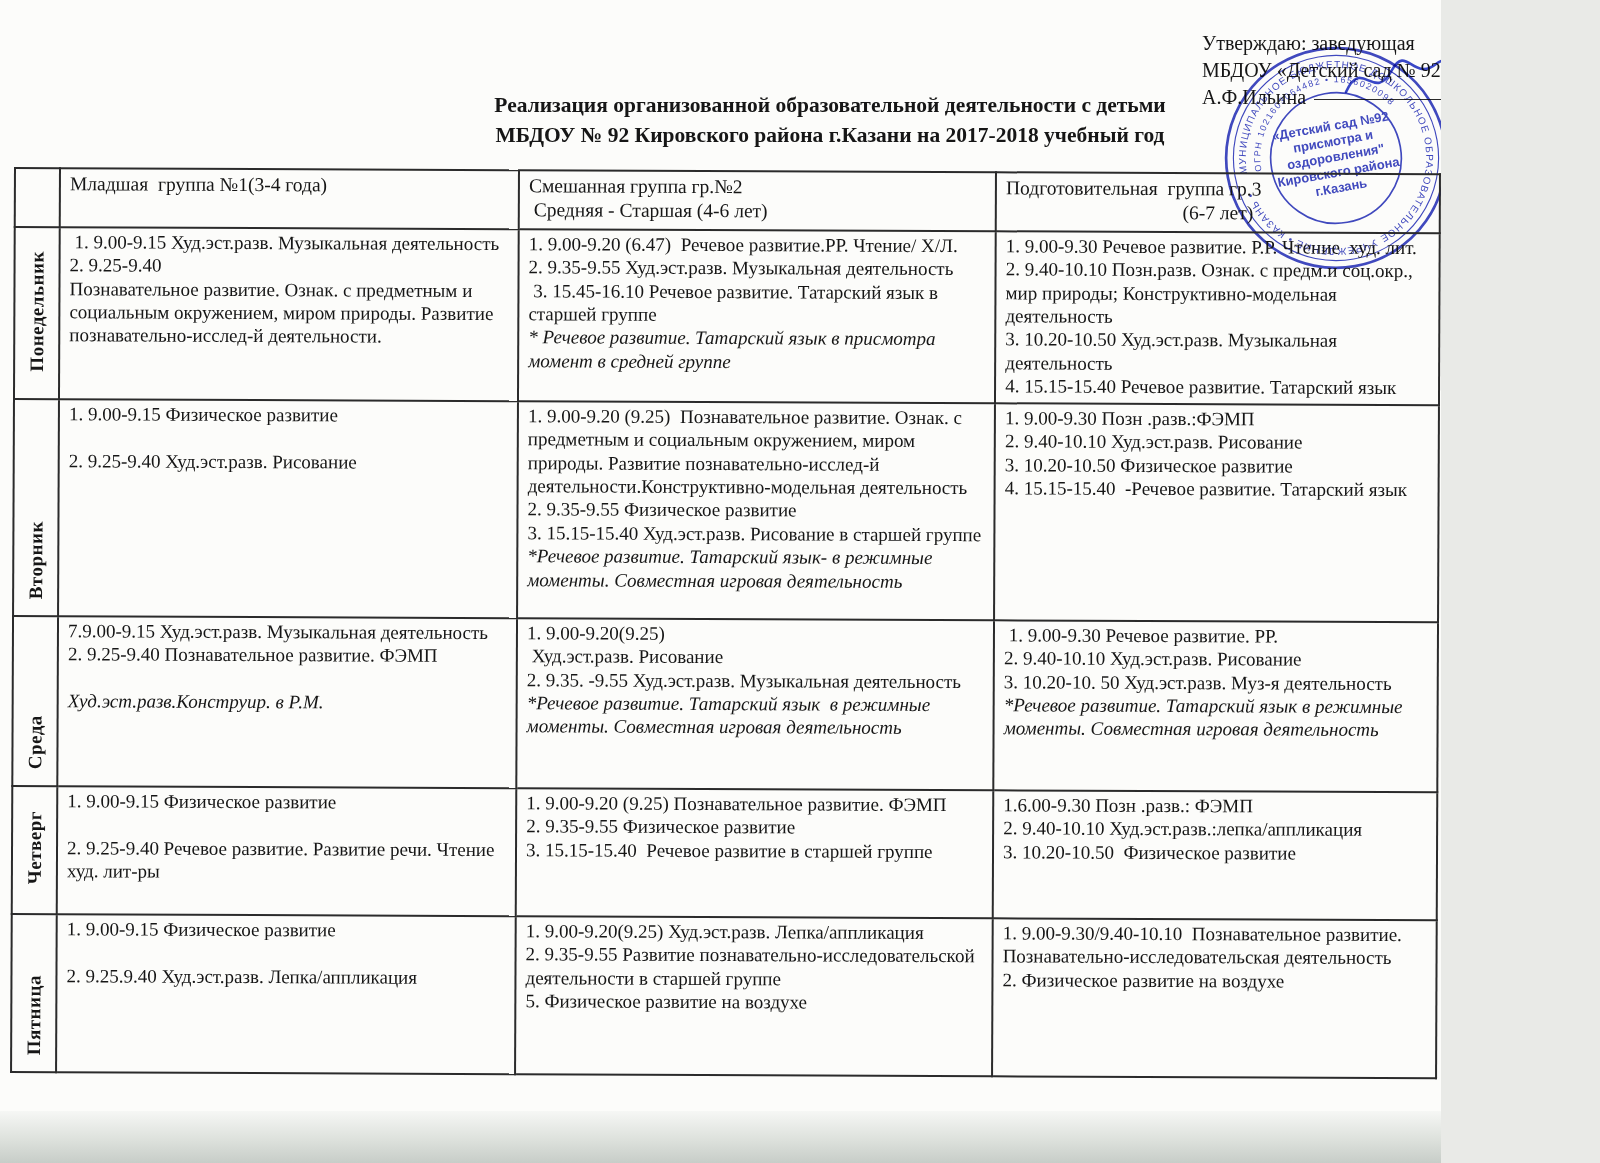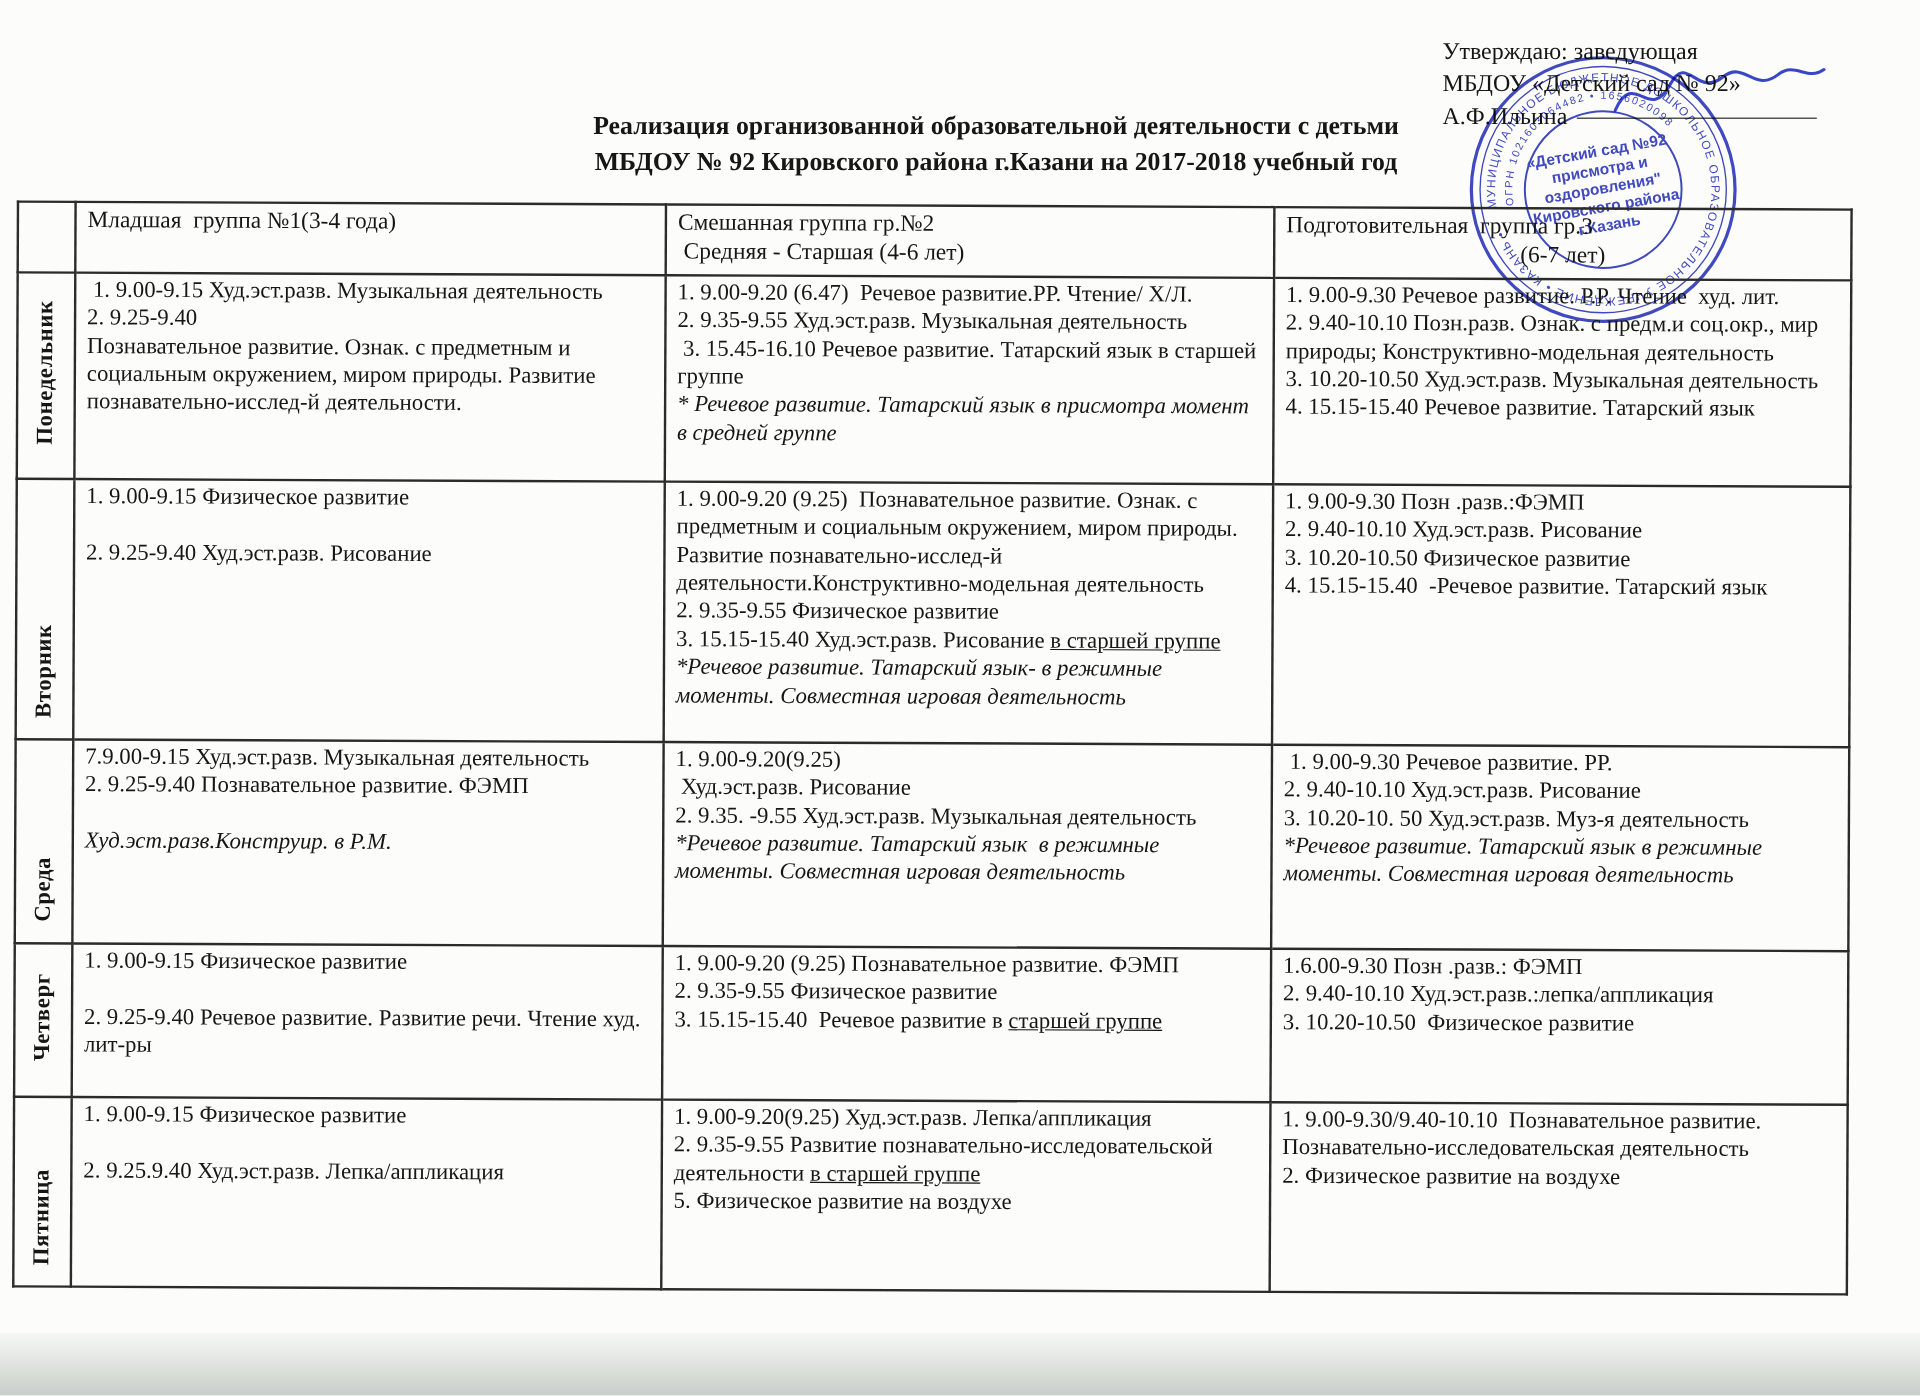--- a/index.html
+++ b/index.html
@@ -1,17 +1,17 @@
 <!DOCTYPE html>
 <html><head>
 <meta charset="utf-8">
 <style>
   html,body{margin:0;padding:0;background:#e9eae7;}
   .page{
-    position:relative;width:1600px;height:1163px;overflow:hidden;
+    position:relative;width:1441px;height:1163px;overflow:hidden;
     background:#fcfcfa;color:#161616;
     font-family:"Liberation Serif","DejaVu Serif",serif;
   }
   
   .approval{position:absolute;left:1202px;top:30px;width:380px;font-size:20px;line-height:27px;}
   .ap-line{white-space:pre-wrap;}
   .sig-underline{display:inline-block;width:200px;border-bottom:1.6px solid #2a2a2a;margin-left:8px;transform:translateY(-4px);}
   
   .signature{position:absolute;left:1340px;top:48px;width:185px;height:64px;mix-blend-mode:multiply;}
   
@@ -30,21 +30,21 @@
   .vert{writing-mode:vertical-rl;transform:rotate(180deg);font-weight:bold;font-size:19px;letter-spacing:.5px;}
   tbody tr:nth-child(1){height:172px;}
   tbody tr:nth-child(2){height:217px;}
   tbody tr:nth-child(3){height:170px;}
   tbody tr:nth-child(4){height:128px;}
   tbody tr:nth-child(5){height:158px;}
   tbody tr:nth-child(2) th.day,
   tbody tr:nth-child(3) th.day,
   tbody tr:nth-child(5) th.day{vertical-align:bottom;padding-bottom:12px;}
   .it{font-style:italic;}
-  .un{text-decoration:underline;}
+  .un{}
   
   .scan-edge{position:absolute;left:0;right:0;bottom:0;height:52px;
     background:linear-gradient(180deg,#f6f7f5 0%,#dde1dc 55%,#c7cdc8 100%);}
 </style>
 </head>
 <body>
 
 <div class="page">
 
   <div class="approval">

